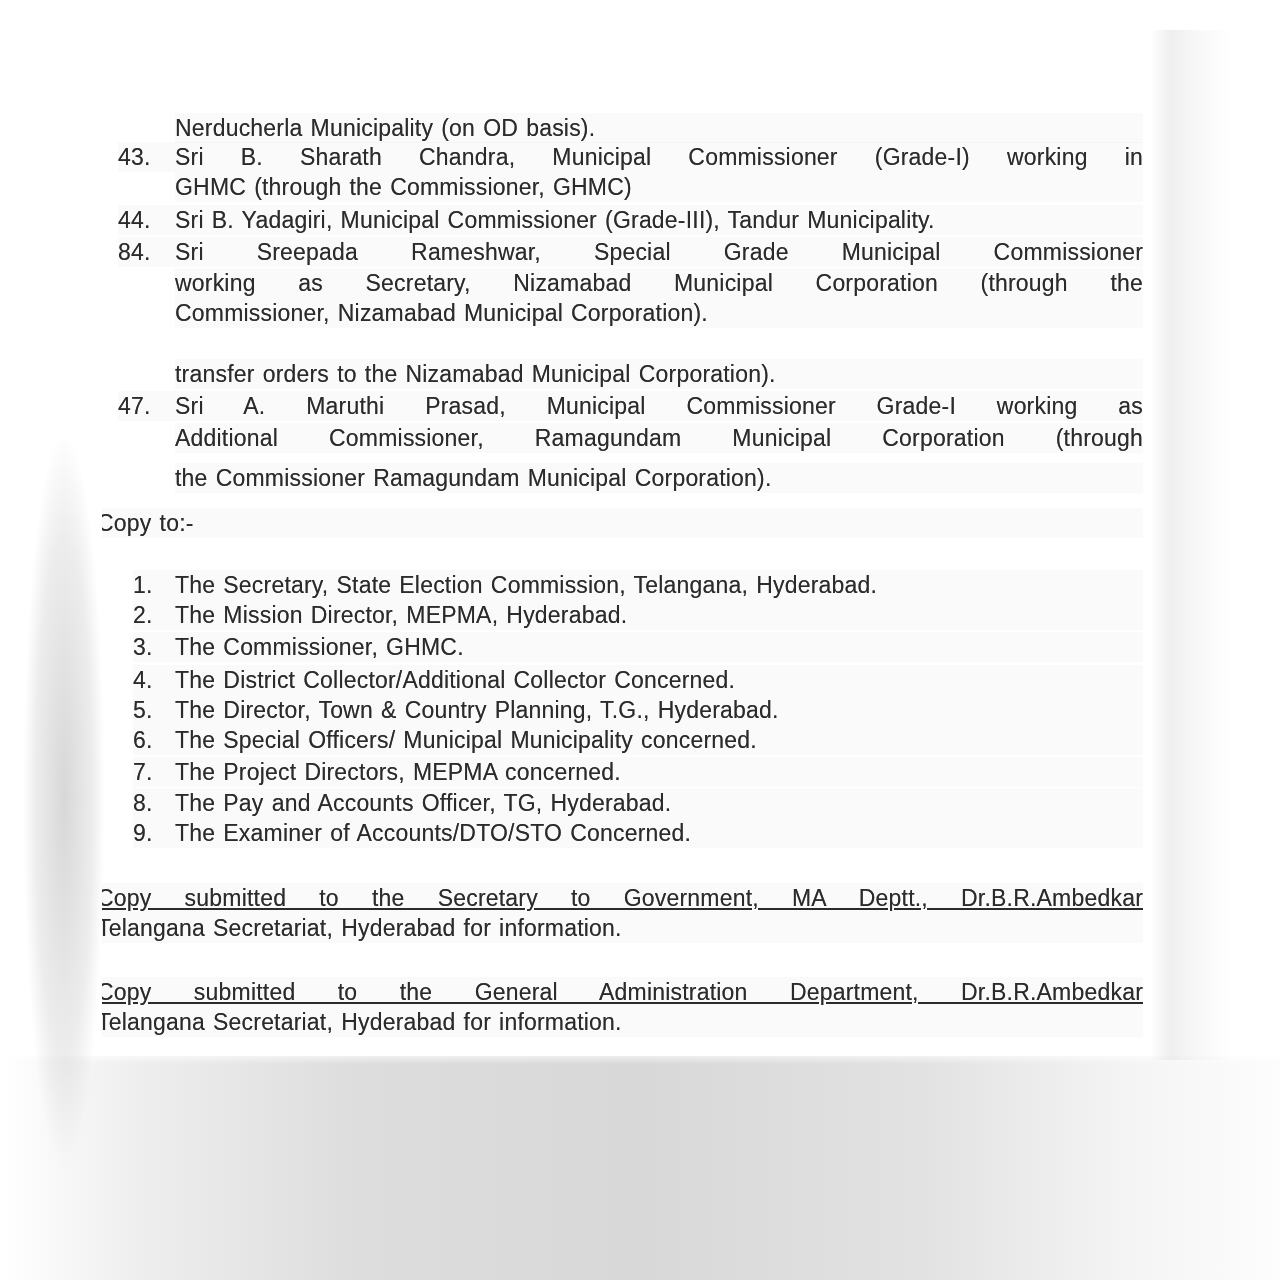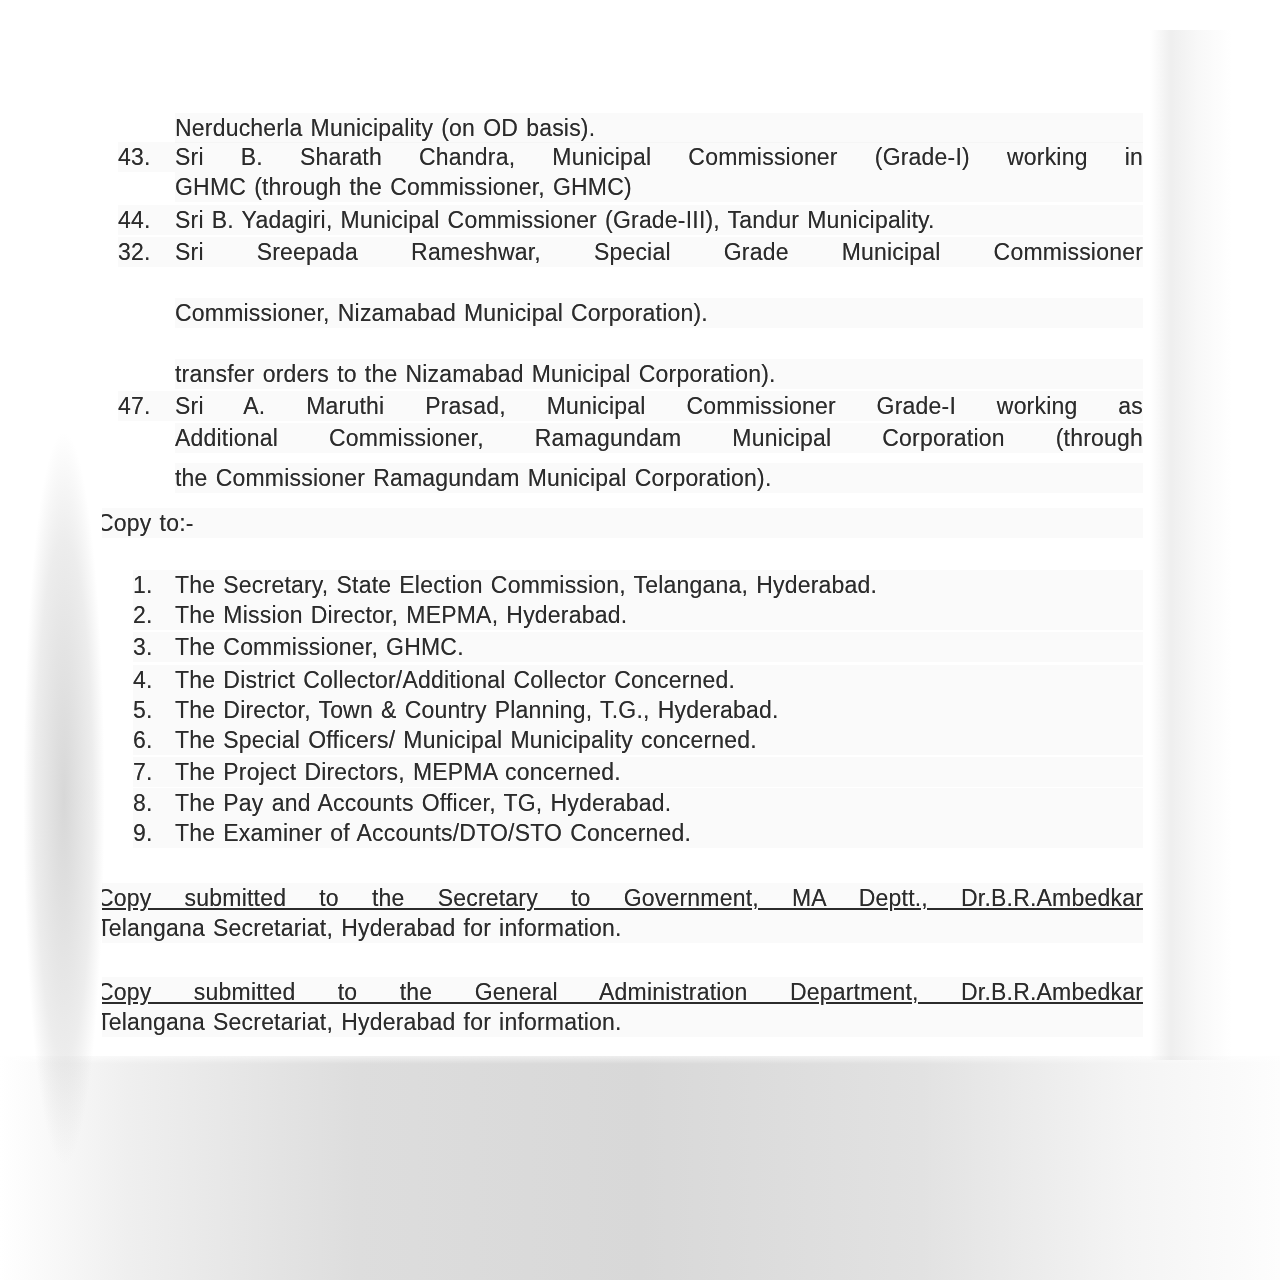--- a/index.html
+++ b/index.html
@@ -73,23 +73,24 @@
       <span class="txt just">Sri B. Sharath Chandra, Municipal Commissioner (Grade-I) working in</span>
     </div>
     <div class="row indent nowrap" style="top:172px">GHMC (through the Commissioner, GHMC)</div>
 
     <div class="row numrow" style="top:205px">
       <span class="num">44.</span>
       <span class="txt nowrap">Sri B. Yadagiri, Municipal Commissioner (Grade-III), Tandur Municipality.</span>
     </div>
 
     <div class="row numrow" style="top:237px">
-      <span class="num">32.</span>
+      <span class="num">84.</span>
       <span class="txt just">Sri Sreepada Rameshwar, Special Grade Municipal Commissioner</span>
     </div>
+    <div class="row indent just" style="top:268px">working as Secretary, Nizamabad Municipal Corporation (through the</div>
     <div class="row indent nowrap" style="top:298px">Commissioner, Nizamabad Municipal Corporation).</div>
 
     <div class="row indent nowrap" style="top:359px">transfer orders to the Nizamabad Municipal Corporation).</div>
 
     <div class="row numrow" style="top:391px">
       <span class="num">47.</span>
       <span class="txt just">Sri A. Maruthi Prasad, Municipal Commissioner Grade-I working as</span>
     </div>
     <div class="row indent just" style="top:423px">Additional Commissioner, Ramagundam Municipal Corporation (through</div>
     <div class="row indent nowrap" style="top:463px">the Commissioner Ramagundam Municipal Corporation).</div>

